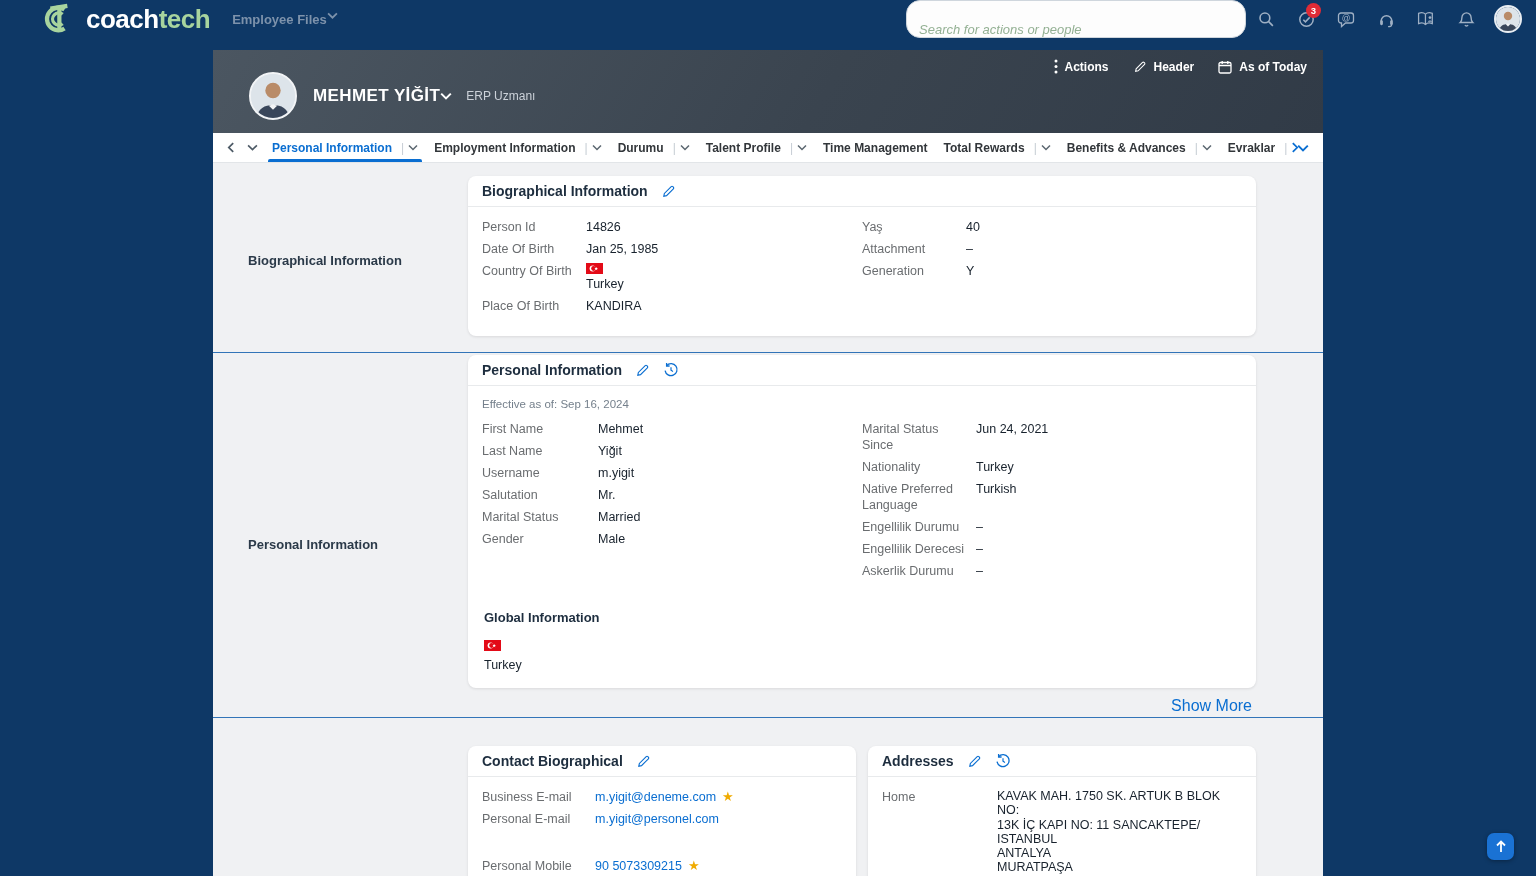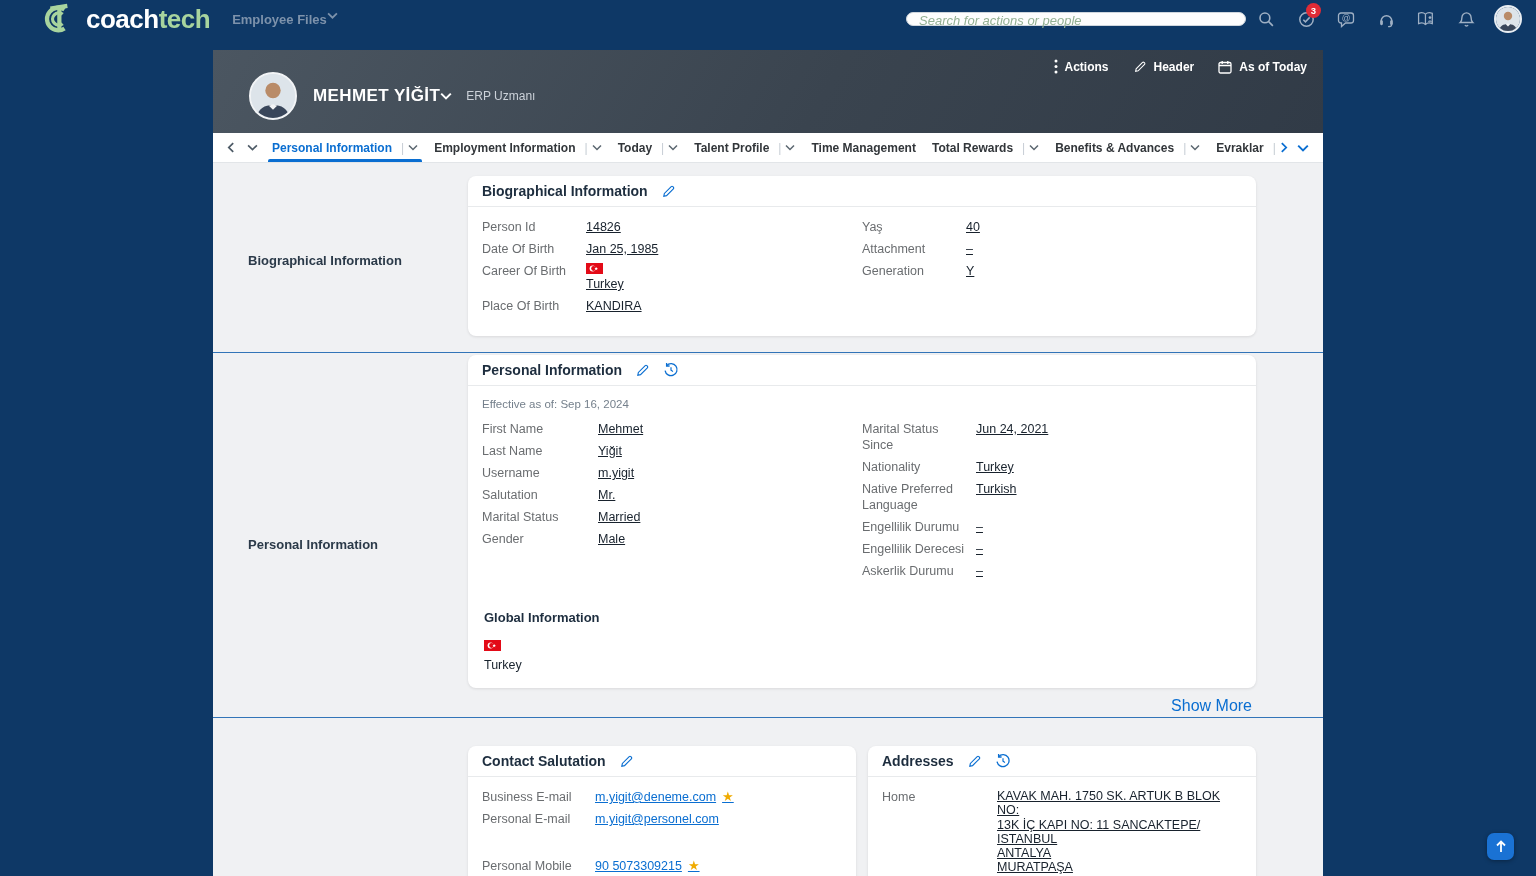--- a/index.html
+++ b/index.html
@@ -8,22 +8,22 @@
 
   
   .topbar { position:absolute; top:0; left:0; width:1536px; height:38px;
             display:flex; align-items:center; padding:0 14px 0 38px; }
   .logo { display:flex; align-items:center; gap:10px; }
   .logo-text { font-size:26px; font-weight:600; letter-spacing:-0.5px; color:#fff; }
   .logo-text .tech { color:#a8d49e; }
   .module { display:flex; margin-left:22px;
             color:#7d92ab; font-size:13px; font-weight:700; cursor:pointer; }
   .topbar-right { margin-left:auto; display:flex; align-items:center; }
-  .searchpill { width:340px; height:14px; border-radius:14px; background:#fdfdfd;
-                border:1px solid #cfd6dd; display:flex; align-items:flex-start; padding:0 12px; }
+  .searchpill { width:340px; height:38px; border-radius:14px; background:#fdfdfd;
+                border:1px solid #cfd6dd; display:flex; align-items:flex-end; padding:0 12px; }
   .searchpill input { border:none; outline:none; background:transparent; width:100%;
                       font-size:13px; font-style:italic; color:#4c6b4c;
                       font-family:"Liberation Sans", sans-serif; }
   .searchpill input::placeholder { color:#93b093; font-style:italic; }
   .tb-icon { width:40px; height:32px; display:flex; align-items:center; justify-content:center;
              color:#9fb0c4; position:relative; cursor:pointer; }
   .badge { position:absolute; top:0px; right:5px; min-width:15px; height:15px; border-radius:8px;
            background:#de2b36; color:#fff; font-size:9.5px; font-weight:700;
            display:flex; align-items:center; justify-content:center; padding:0 3px; }
   .tb-avatar { width:28px; height:28px; border-radius:50%; overflow:hidden; margin-left:8px;
@@ -79,21 +79,21 @@
   .card { background:#fff; border-radius:8px; box-shadow:0 1px 3px rgba(0,0,0,.10); overflow:hidden; }
   .card-head { display:flex; align-items:center; gap:13px; padding:8px 14px; height:31px;
                border-bottom:1px solid #e8eaec; }
   .card-title { font-size:14px; font-weight:700; color:#1d2d3e; }
   .icon-btn { color:#0a6ed1; display:flex; align-items:center; cursor:pointer; }
   .card-body { padding:12px 14px 16px; }
   .two-col { display:grid; grid-template-columns:1fr 1fr; }
 
   .frow { display:flex; margin-bottom:6px; line-height:16px; }
   .frow .lbl { flex:none; color:#6a6d70; padding-right:10px; }
-  .frow .val { color:#18222d;text-decoration:underline; }
+  .frow .val { color:#18222d; }
   .frow .val.link { color:#0a6ed1; cursor:pointer; }
   .bio-l .lbl { width:104px; }  .bio-r .lbl { width:104px; }
   .per-l .lbl { width:116px; }  .per-r .lbl { width:114px; }
   .con-rows .lbl { width:113px; } .addr-rows .lbl { width:115px; }
   .frow.gap { margin-top:31px; }
   .star { color:#f0ab00; font-size:13px; margin-left:6px; }
   .flag { display:inline-block; line-height:0; margin-bottom:2px; }
   .val .flag { display:block; }
 
   .effective { color:#75808c; font-size:11.5px; margin-bottom:11px; }
@@ -276,21 +276,21 @@
           <span class="sep">|</span>
           <span class="chev">
             <svg width="10" height="7" viewBox="0 0 10 6">
               <path d="M1 1l4 4 4-4" fill="none" stroke="currentColor" stroke-width="1.5"></path>
             </svg>
           </span>
 
         </div>
 
         <div class="tab">
-          <span>Today</span>
+          <span>Durumu</span>
           <span class="sep">|</span>
           <span class="chev">
             <svg width="10" height="7" viewBox="0 0 10 6">
               <path d="M1 1l4 4 4-4" fill="none" stroke="currentColor" stroke-width="1.5"></path>
             </svg>
           </span>
 
         </div>
 
         <div class="tab">
@@ -374,21 +374,21 @@
                 </div>
 
                 <div class="frow">
                   <span class="lbl">Date Of Birth</span>
                   <span class="val">
                     <span>Jan 25, 1985</span>
                   </span>
                 </div>
 
                 <div class="frow">
-                  <span class="lbl">Career Of Birth</span>
+                  <span class="lbl">Country Of Birth</span>
                   <span class="val">
                     <span class="flag">
                       <svg width="17" height="11" viewBox="0 0 17 11">
                         <rect width="17" height="11" fill="#e30a17"></rect>
                         <circle cx="6.6" cy="5.5" r="3" fill="#fff"></circle>
                         <circle cx="7.6" cy="5.5" r="2.4" fill="#e30a17"></circle>
                         <path d="M10.2 4l.5 1.1 1.2.1-.9.8.3 1.2-1.1-.6-1.1.6.3-1.2-.9-.8 1.2-.1z" fill="#fff"></path>
                       </svg>
                     </span><span>Turkey</span>
                   </span>
@@ -533,21 +533,21 @@
     </div>
 
     <hr class="blue-rule">
 
     <div class="section sec-contact">
       <div class="navcol">Contact &amp; Addresses</div>
       <div class="cards">
         <div class="cards-row">
           <div class="card card-sm">
             <div class="card-head">
-              <span class="card-title">Contact Salutation</span>
+              <span class="card-title">Contact Biographical</span>
               <span class="icon-btn">
                 <svg width="15" height="15" viewBox="0 0 16 16">
                     <path d="M3 13l.6-2.9 7.3-7.3a1.2 1.2 0 011.7 0l.6.6a1.2 1.2 0 010 1.7L5.9 12.4 3 13z" fill="none" stroke="currentColor" stroke-width="1.2"></path>
                   </svg>
               </span>
             </div>
             <div class="card-body con-rows">
 
                 <div class="frow">
                   <span class="lbl">Business E-mail</span>

